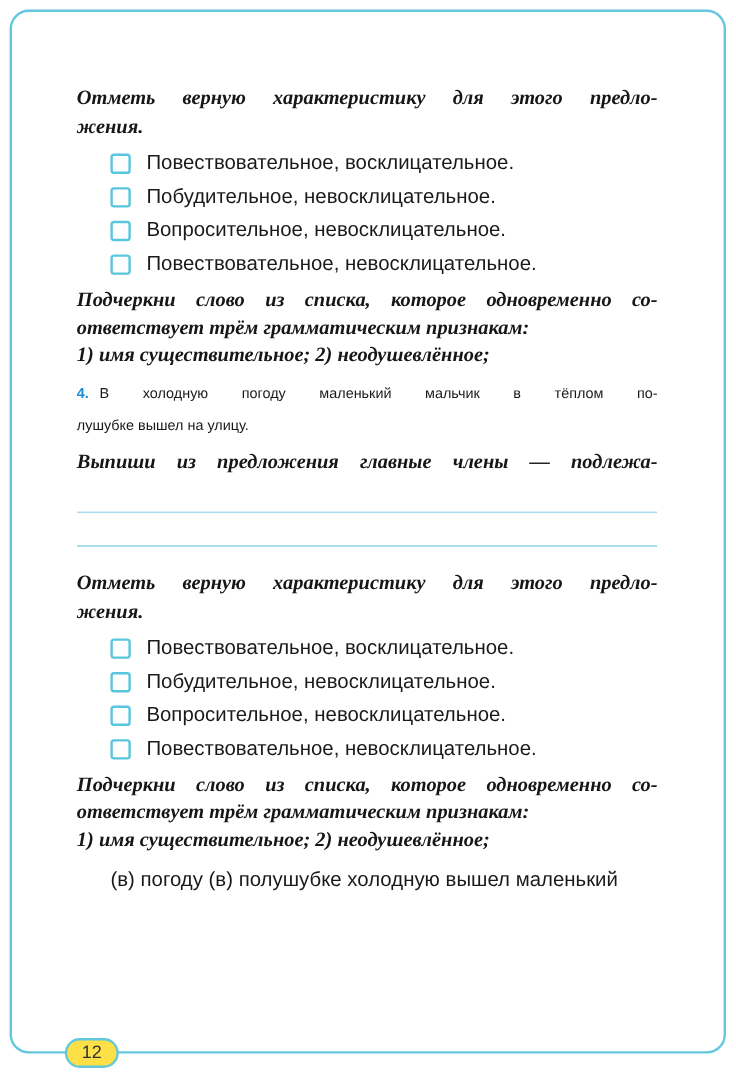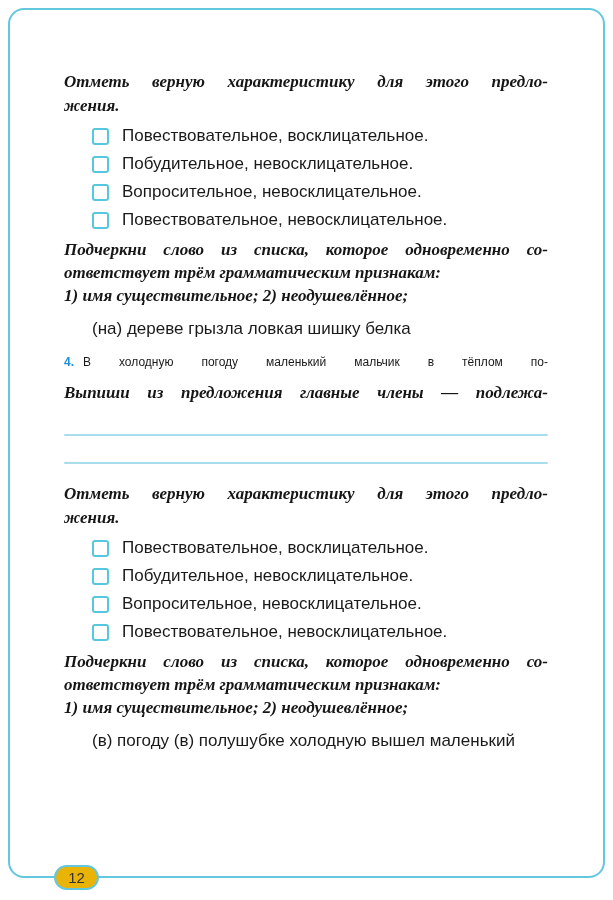--- a/index.html
+++ b/index.html
@@ -40,21 +40,21 @@
   .extask { margin-top:6px; }
 
   .rule { border-top:2px solid #a9dcec; height:0; }
   .rule1 { margin-top:30px; }
   .rule2 { margin-top:26px; }
 
   .sect2 { margin-top:18px; }
 
   .page-badge {
     position:absolute; left:54px; top:865px; width:45px; height:25px;
-    background:#eab308; border:2px solid #63c8de; border-radius:13px;
+    background:#fde047; border:2px solid #63c8de; border-radius:13px;
     display:flex; align-items:center; justify-content:center;
     font-size:15px; color:#333333;
   }
 </style>
 </head>
 <body>
 
 <div class="page">
   <div class="frame"></div>
 
@@ -83,24 +83,24 @@
         <span class="olabel">Повествовательное, невосклицательное.</span>
       </div>
     </div>
 
     <p class="instr task">
       <span class="ln just">Подчеркни слово из списка, которое одновременно со-</span>
       <span class="ln">ответствует трём грамматическим признакам:</span>
       <span class="ln">1) имя существительное; 2) неодушевлённое;</span>
     </p>
 
-    <p class="wordlist">(на) дереве грызла ловкая шишку белка</p>
 
     <p class="exercise">
       <span class="ln just"><span class="exnum">4.</span><span>В холодную погоду маленький мальчик в тёплом по-</span></span>
+      <span class="ln">лушубке вышел на улицу.</span>
     </p>
 
     <p class="instr task extask">
       <span class="ln just">Выпиши из предложения главные члены — подлежа-</span>
     </p>
 
     <div class="rule rule1"></div>
     <div class="rule rule2"></div>
 
     <p class="instr sect2">

